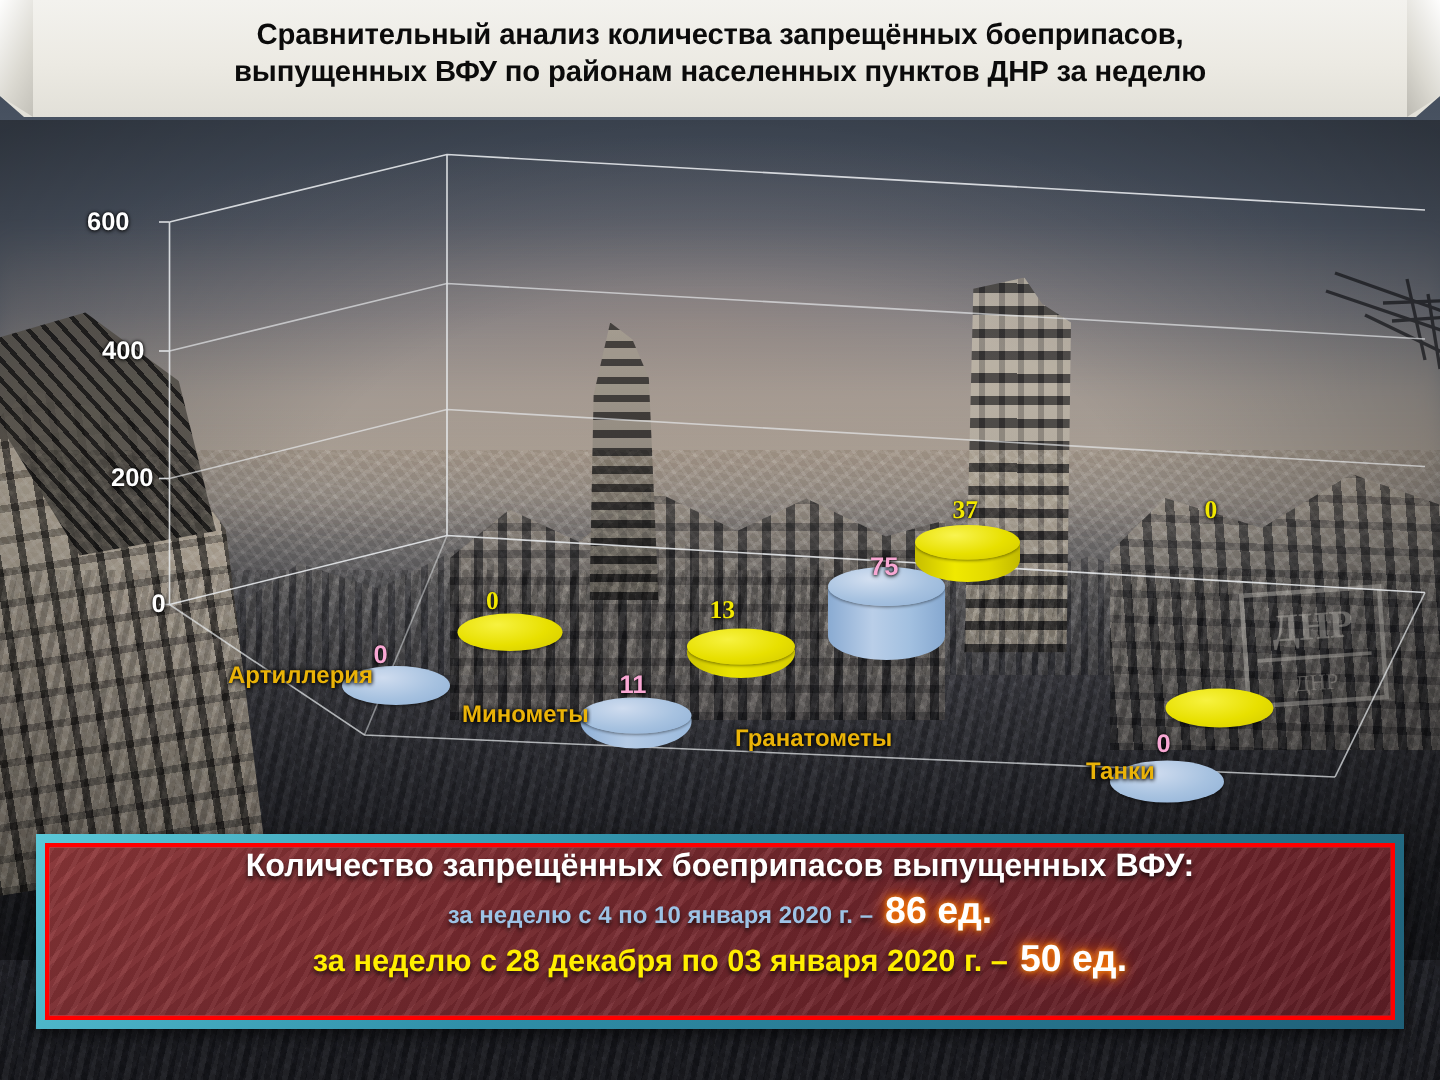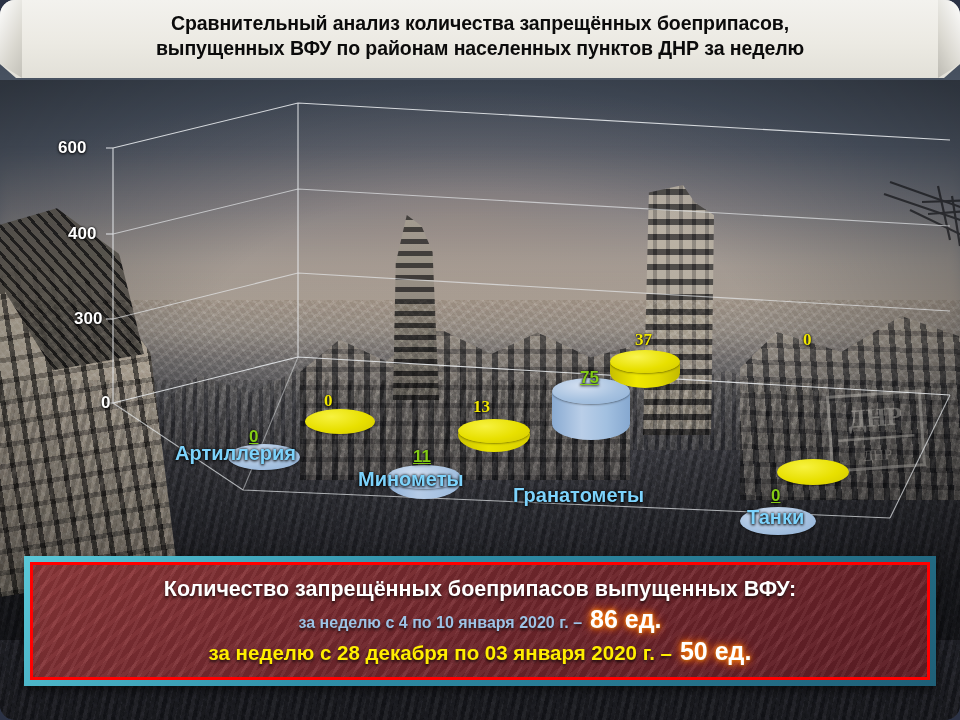--- a/index.html
+++ b/index.html
@@ -1,21 +1,21 @@
 <!DOCTYPE html>
 <html><head>
 <meta charset="utf-8">
 <style>
   html,body{margin:0;padding:0;}
   body{
     width:960px;height:720px;overflow:hidden;position:relative;
     font-family:"Liberation Sans","DejaVu Sans",sans-serif;
     background:#2b3245;
   }
-  #stage{position:absolute;inset:0;width:960px;height:720px;overflow:hidden;border-radius:15px;}
+  #stage{position:absolute;inset:0;width:960px;height:720px;overflow:hidden;}
 
   
   .bg{position:absolute;left:0;top:0;width:960px;height:720px;}
   .bg-sky{
     position:absolute;left:0;top:0;width:960px;height:720px;
     background:
       radial-gradient(ellipse 700px 180px at 48% 30%, rgba(190,150,120,.28) 0%, rgba(150,130,130,0) 70%),
       linear-gradient(180deg,
         #3b4456 0%, #46505f 10%, #566070 20%, #6d7380 29%,
         #8a8a8c 36%, #9b958e 42%, #8d8a88 48%, #6e6e72 56%,
@@ -151,30 +151,29 @@
 
   
   .chart{position:absolute;left:0;top:78px;width:960px;height:470px;}
   .wire{position:absolute;left:0;top:0;width:960px;height:470px;}
   .axis-lab{
     position:absolute;color:#ffffff;font-weight:bold;font-size:17px;
     text-shadow:0 1px 3px rgba(0,0,0,.85),0 0 2px rgba(0,0,0,.9);
     white-space:nowrap;
   }
   .cat-lab{
-    position:absolute;color:#7dd3fc;font-weight:bold;font-size:20px;
+    position:absolute;color:#eab308;font-weight:bold;font-size:16px;
     text-shadow:0 1px 3px rgba(0,0,0,.9),0 0 3px rgba(0,0,0,.95);
     white-space:nowrap;
-    margin-left:23px;
   }
   .dval{
     position:absolute;font-weight:bold;font-size:17px;white-space:nowrap;
     text-shadow:0 1px 3px rgba(0,0,0,.9),0 0 2px rgba(0,0,0,.9);
   }
-  .dval.blue{color:#84cc16;text-decoration:underline;}
+  .dval.blue{color:#f9a8d4;}
   .dval.yellow{color:#f2e800;font-family:Liberation Serif, serif;}
 
   .cyl{position:absolute;}
   .cyl .body{position:absolute;left:0;bottom:0;width:100%;}
   .cyl .top{position:absolute;left:0;top:0;width:100%;border-radius:50%;}
 
   
   .panel-wrap{
     position:absolute;left:24px;top:556px;width:912px;height:130px;
   }
@@ -183,21 +182,21 @@
     background:linear-gradient(135deg,#5bc8d8 0%,#2f8fa8 40%,#1f5f77 100%);
     box-shadow:0 4px 10px rgba(0,0,0,.6);
   }
   .panel{
     position:absolute;left:6px;top:6px;right:6px;bottom:6px;
     background:
       repeating-linear-gradient(118deg, rgba(255,255,255,.045) 0 3px, rgba(0,0,0,.05) 3px 9px),
       repeating-linear-gradient(-40deg, rgba(255,255,255,.03) 0 4px, rgba(0,0,0,.06) 4px 12px),
       linear-gradient(160deg, rgba(150,36,36,.88) 0%, rgba(126,30,34,.90) 45%, rgba(104,26,32,.92) 100%);
     border:3px solid #ff0000;
-    display:flex;flex-direction:column;align-items:center;justify-content:center;
+    display:flex;flex-direction:column;align-items:center;
     gap:3px;
   }
   .p-l1{
     font-size:21.5px;font-weight:bold;color:#ffffff;white-space:nowrap;
     text-shadow:0 2px 3px rgba(0,0,0,.75);
   }
   .p-l2,.p-l3{white-space:nowrap;display:flex;align-items:baseline;gap:8px;}
   .p-l2 .txt{
     font-size:16px;font-weight:bold;color:#9dc3e6;
     text-shadow:0 2px 3px rgba(0,0,0,.7);
@@ -287,21 +286,21 @@
 
         <line x1="106" y1="70" x2="113" y2="70"></line>
         <line x1="106" y1="156" x2="113" y2="156"></line>
         <line x1="106" y1="241" x2="113" y2="241"></line>
         <line x1="106" y1="325" x2="113" y2="325"></line>
       </g>
     </svg>
 
     <div class="axis-lab" style="left:58px;top:60px;">600</div>
     <div class="axis-lab" style="left:68px;top:146px;">400</div>
-    <div class="axis-lab" style="left:74px;top:231px;">300</div>
+    <div class="axis-lab" style="left:74px;top:231px;">200</div>
     <div class="axis-lab" style="left:101px;top:315px;">0</div>
 
     <div class="cyl" style="left:228px;top:366px;width:72px;height:26px;">
       <div class="top" style="height:26px;background:radial-gradient(ellipse at 38% 30%,#cfdcef 0%,#a7c2e0 55%,#8fb0d6 100%);
                   box-shadow:0 1px 2px rgba(0,0,0,.45);"></div>
     </div>
     <div class="dval blue" style="left:249px;top:349px;">0</div>
 
     <div class="cyl" style="left:305px;top:331px;width:70px;height:25px;">
       <div class="top" style="height:25px;background:radial-gradient(ellipse at 38% 30%,#f7f240 0%,#e8e000 55%,#d2c800 100%);
@@ -320,21 +319,21 @@
     <div class="dval blue" style="left:413px;top:369px;">11</div>
 
     <div class="cyl" style="left:458px;top:341px;width:72px;height:33px;">
       <div class="body" style="height:19px;background:linear-gradient(90deg,#cdc400 0%,#eae400 42%,#d8cf00 100%);
                   border-bottom-left-radius:50% 17px;border-bottom-right-radius:50% 17px;"></div>
       <div class="top" style="height:24px;background:radial-gradient(ellipse at 38% 30%,#f7f240 0%,#e8e000 55%,#d2c800 100%);
                   box-shadow:0 1px 2px rgba(0,0,0,.4);"></div>
     </div>
     <div class="dval yellow" style="left:473px;top:319px;">13</div>
 
-    <div class="cat-lab" style="left:335px;top:390px;">Минометы</div>
+    <div class="cat-lab" style="left:308px;top:390px;">Минометы</div>
 
     <div class="cyl" style="left:552px;top:300px;width:78px;height:62px;">
       <div class="body" style="height:48px;background:linear-gradient(90deg,#8aabd2 0%,#b9cee8 38%,#a2c0e0 70%,#86a8d0 100%);
                   border-bottom-left-radius:50% 16px;border-bottom-right-radius:50% 16px;"></div>
       <div class="top" style="height:26px;background:radial-gradient(ellipse at 38% 30%,#d4e0f1 0%,#a7c2e0 55%,#8fb0d6 100%);
                   box-shadow:0 1px 2px rgba(0,0,0,.4);"></div>
     </div>
     <div class="dval blue" style="left:580px;top:290px;">75</div>
 
     <div class="cyl" style="left:610px;top:272px;width:70px;height:38px;">

